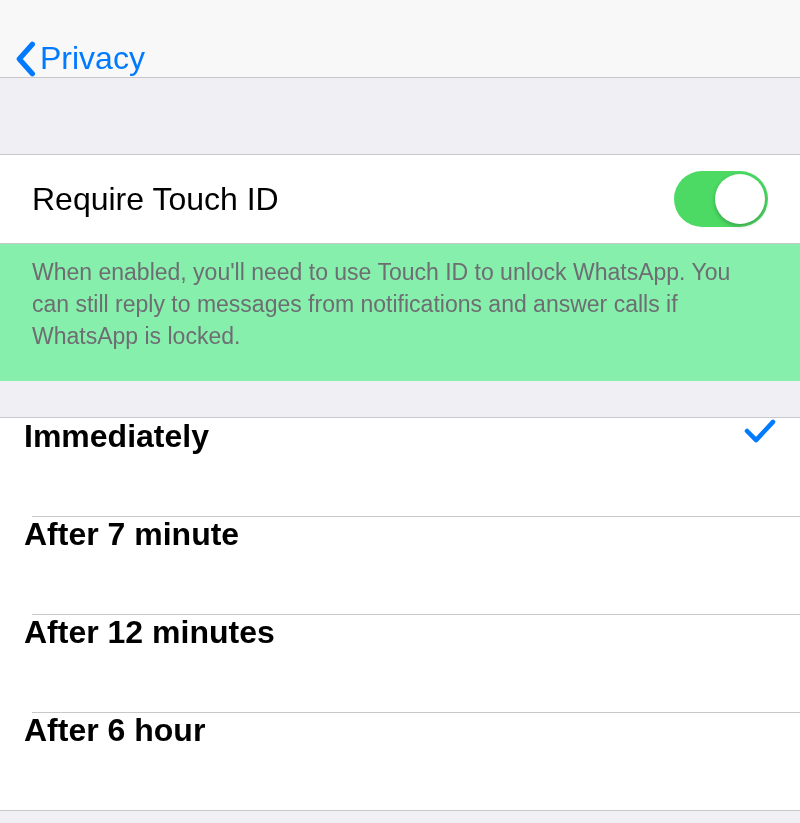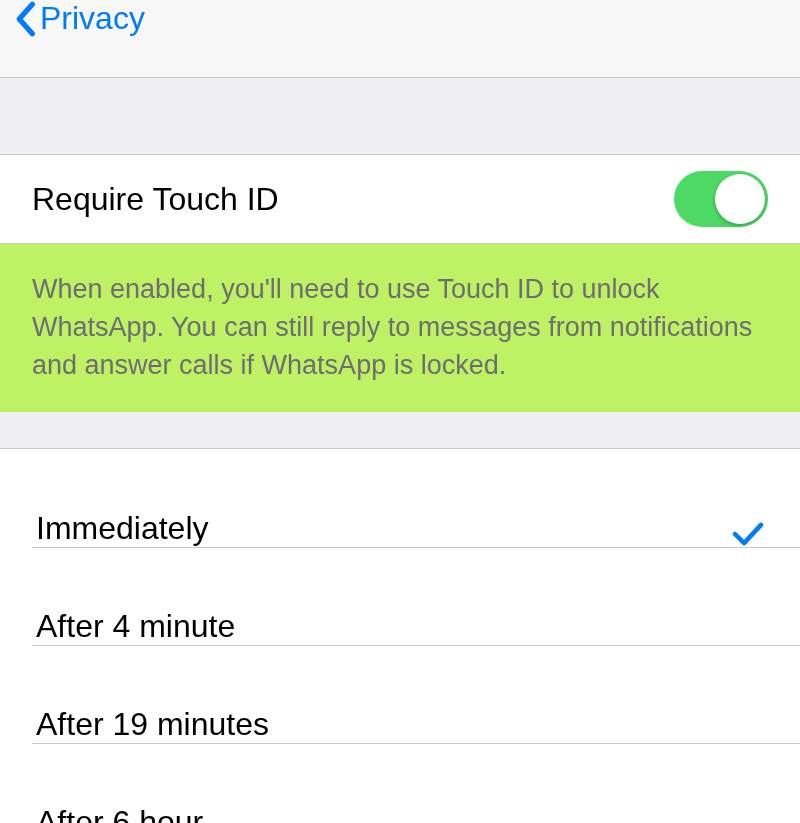--- a/index.html
+++ b/index.html
@@ -13,21 +13,21 @@
       background: #efeff4;
       width: 800px;
       height: 823px;
       overflow: hidden;
     }
     .navbar {
       height: 78px;
       background: #f8f8f8;
       border-bottom: 1px solid #c8c7cc;
       display: flex;
-      align-items: flex-start;
+      align-items: flex-end;
       position: relative;
       padding: 0 14px;
     }
     .back-button {
       display: flex;
       align-items: center;
       color: #007aff;
       font-size: 32px;
       cursor: pointer;
       gap: 4px;
@@ -74,40 +74,41 @@
       position: absolute;
       right: 3px;
       top: 3px;
       width: 50px;
       height: 50px;
       background: #fff;
       border-radius: 50%;
       box-shadow: 0 2px 4px rgba(0,0,0,0.25);
     }
     .footer-text {
-      background: #bef264;
-      padding: 27px 32px 28px 32px;
-      font-size: 27px;
+      background: #86efac;
+      padding: 12px 32px 28px 32px;
+      font-size: 23px;
       line-height: 1.4;
       color: #6d6d72;
     }
     .options-group {
       background: #fff;
       border-top: 1px solid #c8c7cc;
       border-bottom: 1px solid #c8c7cc;
       margin-top: 36px;
     }
     .option-row {
       display: flex;
-      align-items: flex-end;
+      align-items: flex-start;
       justify-content: space-between;
-      padding: 0 36px;
+      padding: 0 24px;
       height: 98px;
       cursor: pointer;
       position: relative;
+      font-weight: bold;
     }
     .option-row + .option-row::before {
       content: "";
       position: absolute;
       top: 0;
       left: 32px;
       right: 0;
       height: 1px;
       background: #c8c7cc;
     }
@@ -145,21 +146,21 @@
 <div class="footer-text">When enabled, you'll need to use Touch ID to unlock WhatsApp. You can still reply to messages from notifications and answer calls if WhatsApp is locked.</div>
 
 <div class="options-group">
   <div class="option-row">
     <span class="option-label">Immediately</span>
     <svg class="checkmark" viewBox="0 0 24 20" fill="none">
       <path d="M2 10 L9 17 L22 3" stroke="#007aff" stroke-width="3.5" stroke-linecap="round" stroke-linejoin="round"></path>
     </svg>
   </div>
   <div class="option-row">
-    <span class="option-label">After 4 minute</span>
+    <span class="option-label">After 7 minute</span>
   </div>
   <div class="option-row">
-    <span class="option-label">After 19 minutes</span>
+    <span class="option-label">After 12 minutes</span>
   </div>
   <div class="option-row">
     <span class="option-label">After 6 hour</span>
   </div>
 </div>
 
 </body></html>

